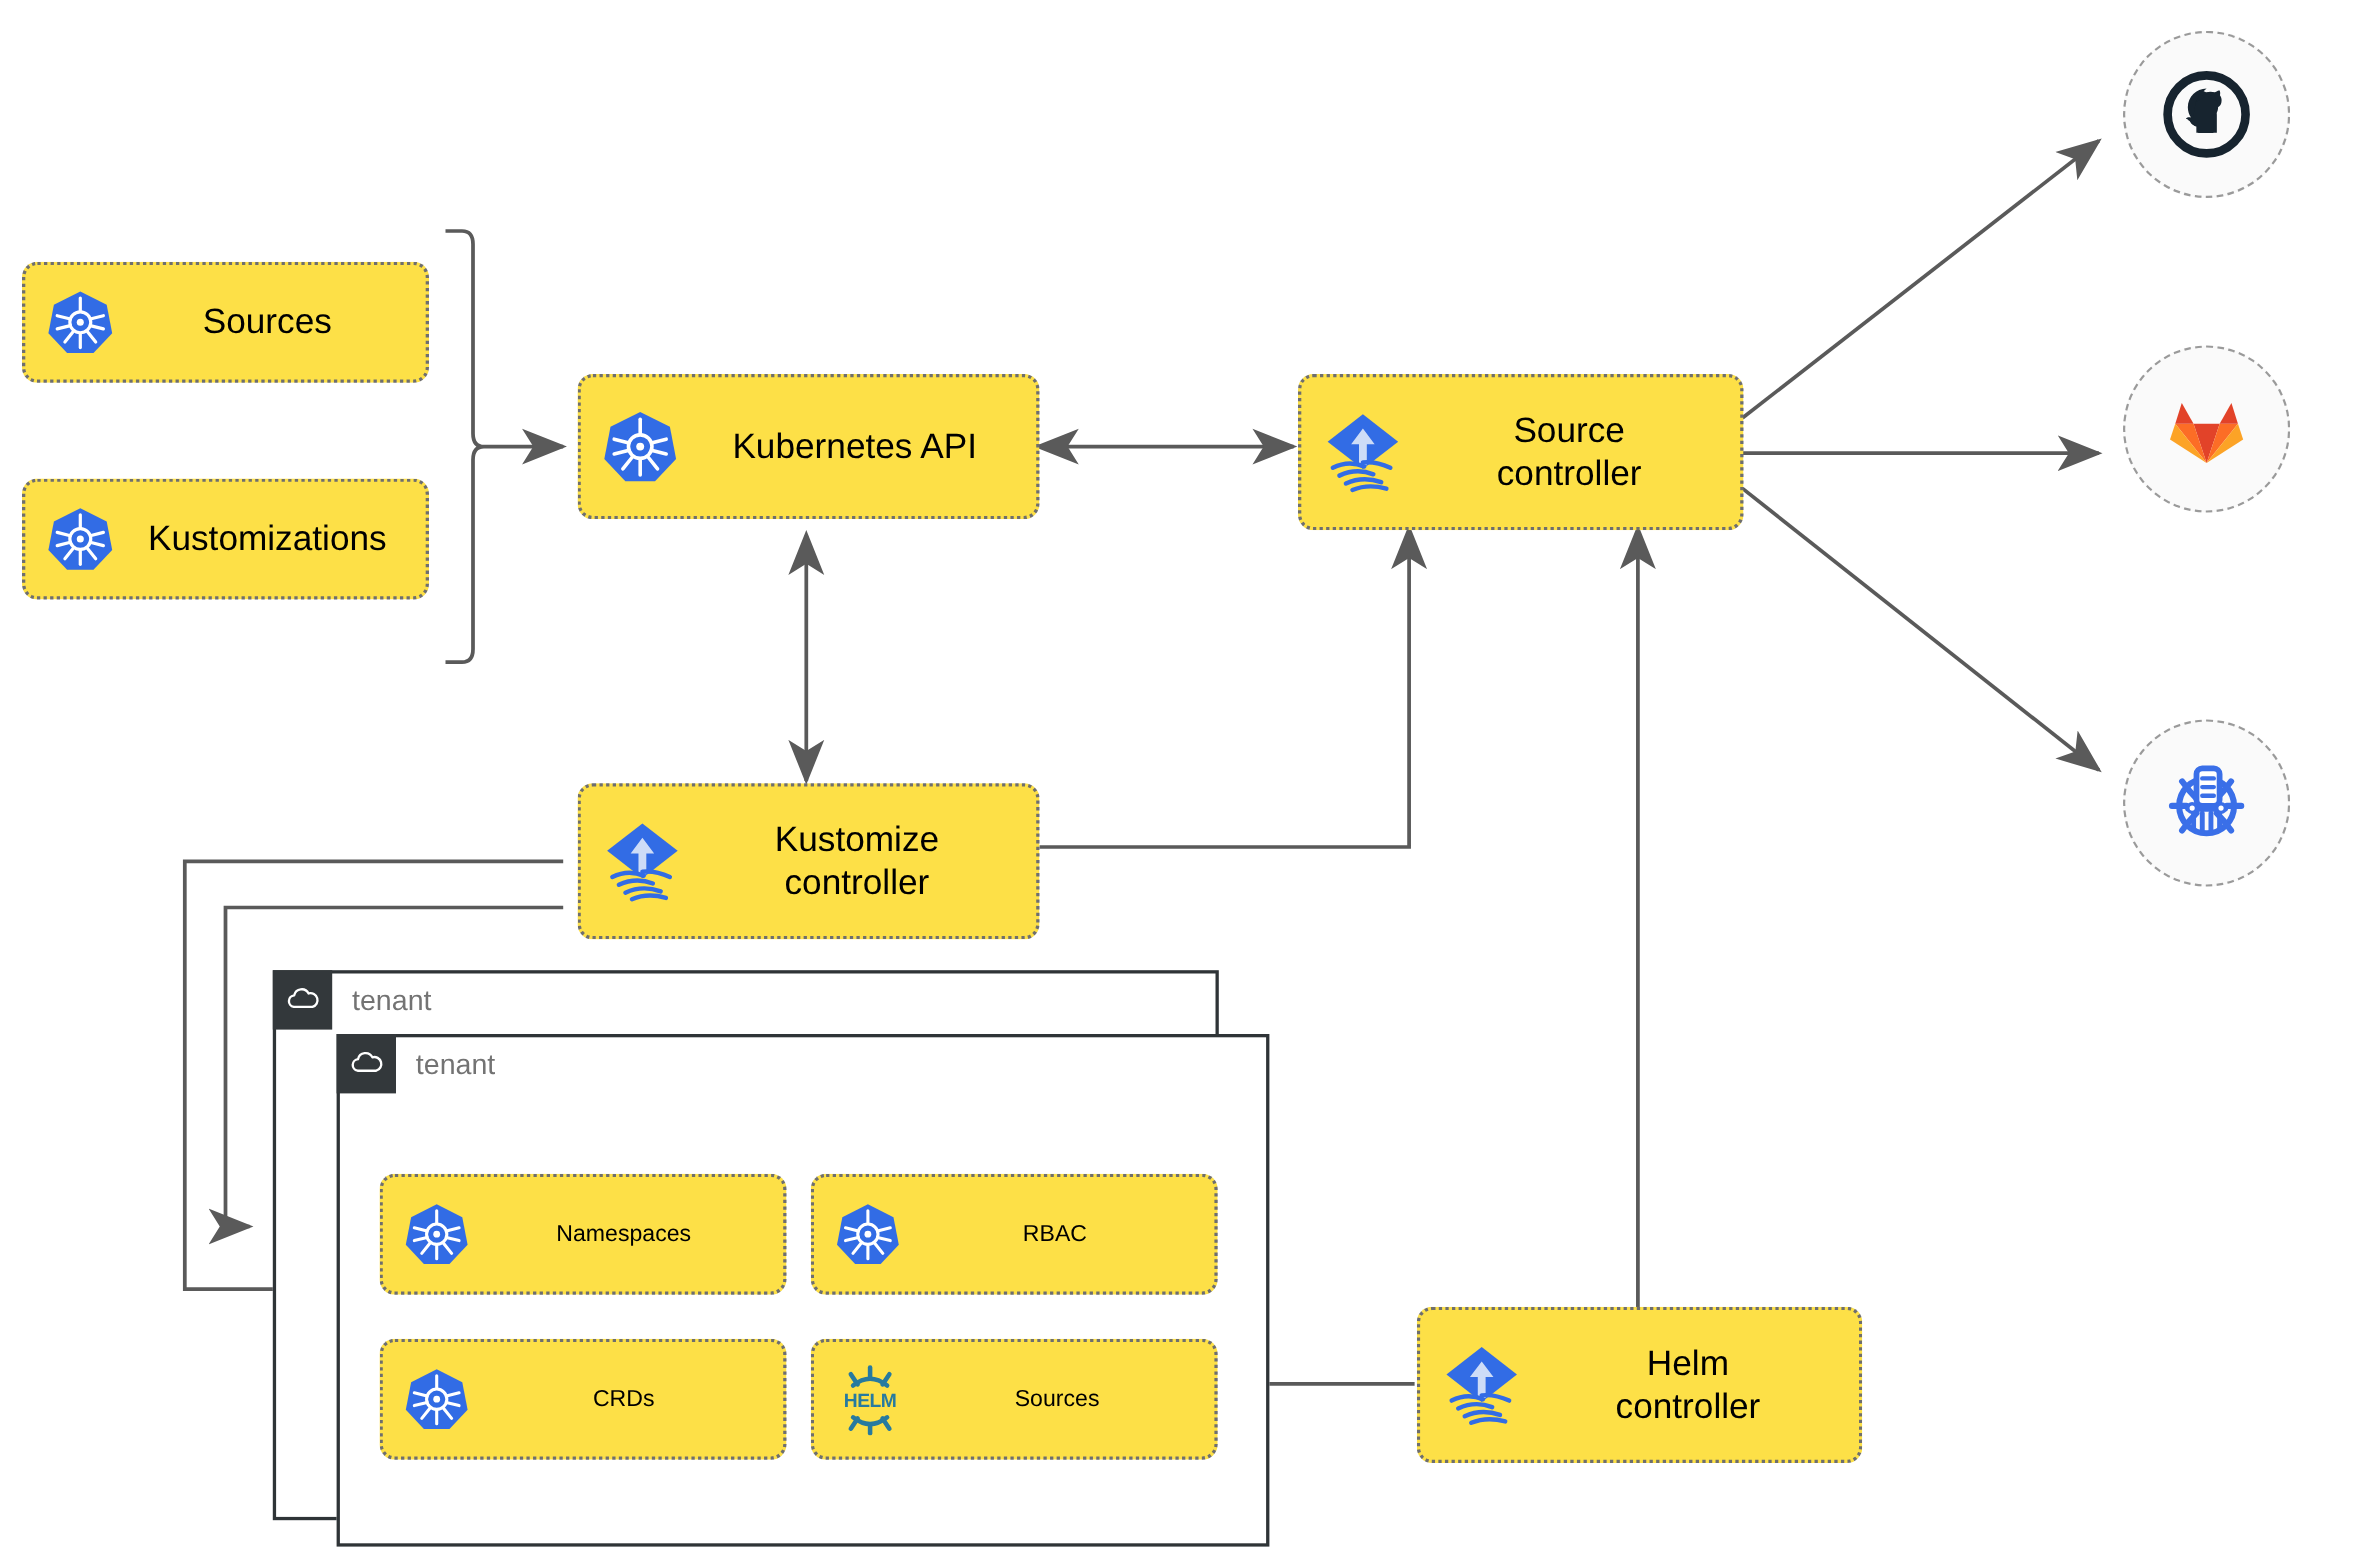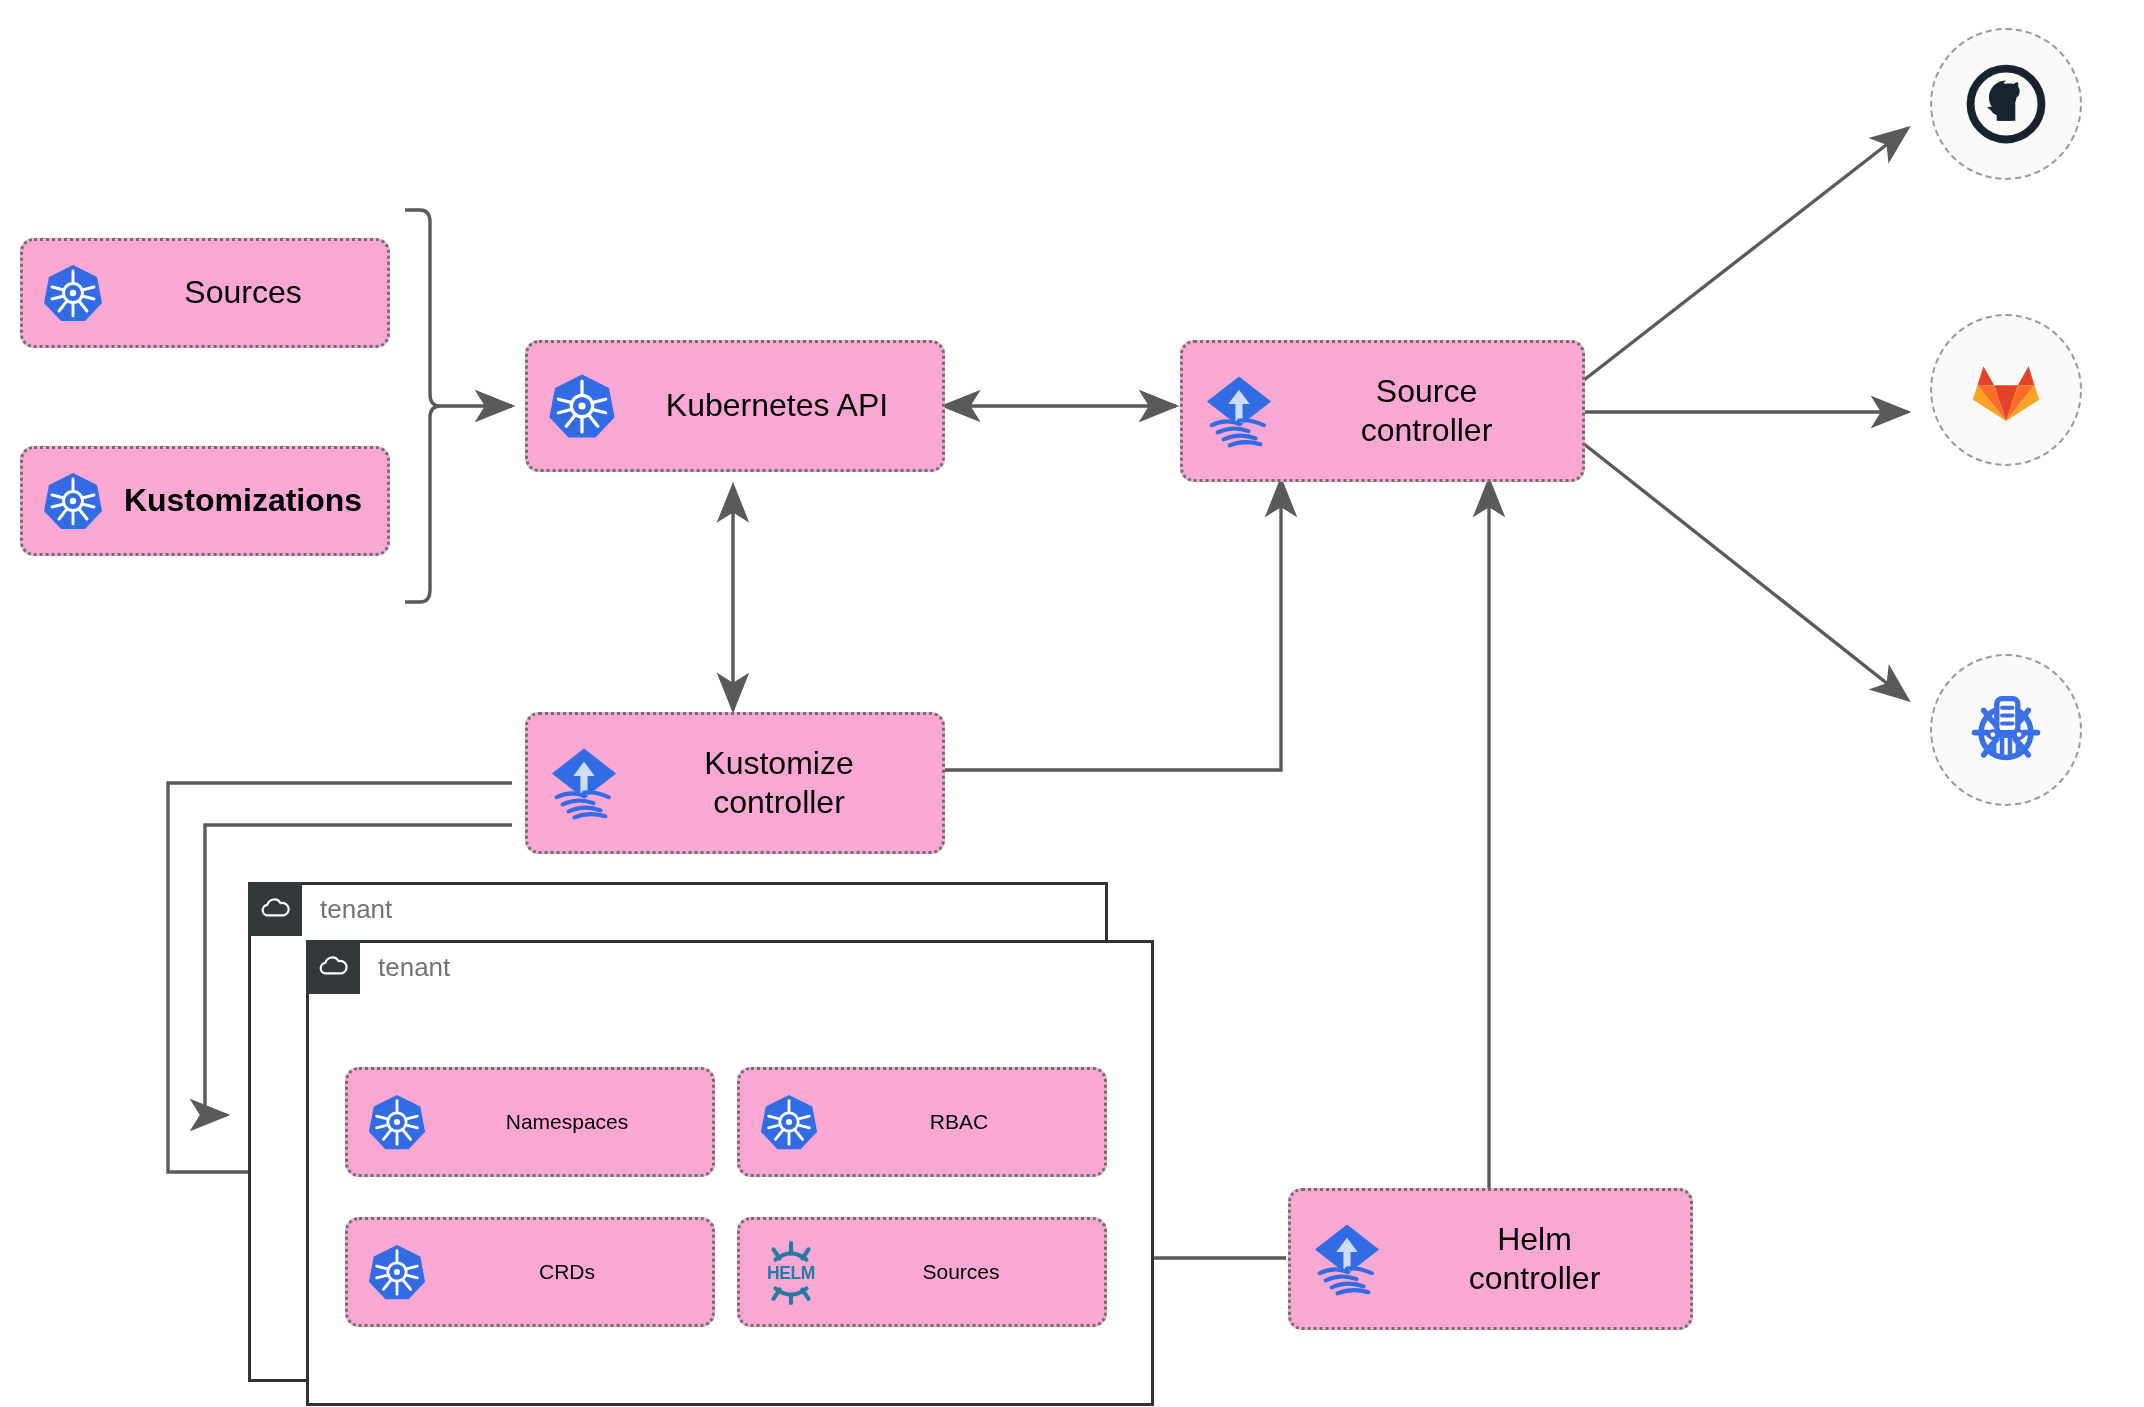--- a/index.html
+++ b/index.html
@@ -20,21 +20,21 @@
     left: 0; top: 0;
     width: 2144px;
     height: 1407px;
     pointer-events: none;
   }
 
   
   .node {
     position: absolute;
     box-sizing: border-box;
-    background: #f9a8d4;
+    background: #fde047;
     border: 3px dotted #6e6e6e;
     border-radius: 14px;
     display: flex;
     align-items: center;
     justify-content: flex-start;
     padding: 0 18px;
     gap: 12px;
   }
   .node .icon-slot {
     flex: 0 0 auto;
@@ -153,21 +153,21 @@
           <path d="M23 35 L11 38"></path>
           <path d="M18 50 L26 40"></path>
           <path d="M46 50 L38 40"></path>
         </g>
         <circle cx="32" cy="32" r="3.2" fill="#ffffff"></circle>
       </svg>
     </span>
     <span class="label f30">Sources</span>
   </div>
 
-  <div class="node" style="left:20px; top:446px; width:370px; height:110px;font-weight:bold;">
+  <div class="node" style="left:20px; top:435px; width:370px; height:110px;">
     <span class="icon-slot">
       <svg width="64" height="64" viewBox="0 0 64 64">
         <path d="M32 4 L56 16 L61 42 L44 60 L20 60 L3 42 L8 16 Z" fill="#326CE5"></path>
         <g fill="none" stroke="#ffffff" stroke-width="2.9" stroke-linecap="round">
           <circle cx="32" cy="32" r="9.5"></circle>
           <path d="M32 10 L32 22"></path>
             <path d="M32 42 L32 55"></path>
           <path d="M11 26 L23 29"></path>
             <path d="M41 35 L53 38"></path>
           <path d="M53 26 L41 29"></path>

